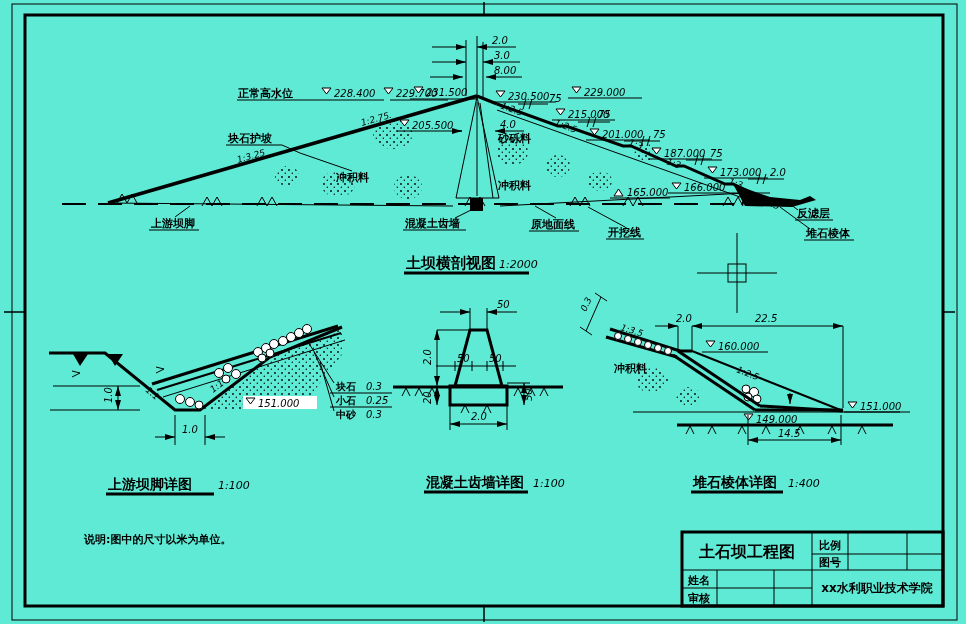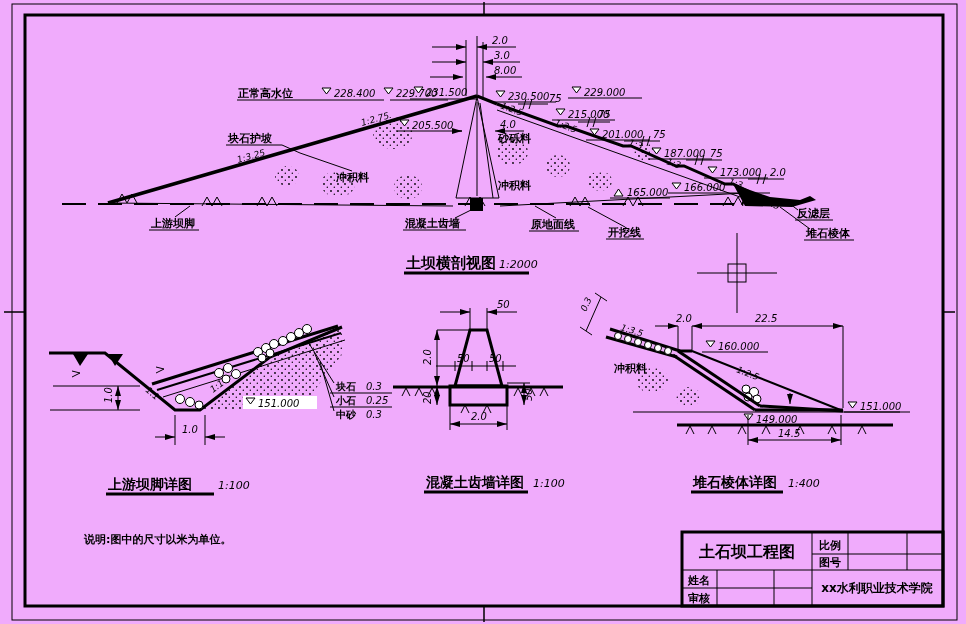--- a/index.html
+++ b/index.html
@@ -1,16 +1,16 @@
 <!DOCTYPE html>
 <html><head>
 <meta charset="utf-8">
 <style>
   html,body{margin:0;padding:0;background:#e8e8e8;}
-  #sheet{position:relative;width:966px;height:624px;background:#f0abfc;overflow:hidden;}
+  #sheet{position:relative;width:966px;height:624px;background:#5eead4;overflow:hidden;}
   svg{position:absolute;left:0;top:0;}
   svg text{fill:#000;}
   .lbl{font:bold 11px "DejaVu Sans",sans-serif;}
   .lbls{font:bold 10px "DejaVu Sans",sans-serif;}
   .num{font:italic 10px "DejaVu Sans",sans-serif;}
   .numS{font:italic 9px "DejaVu Sans",sans-serif;}
   .ttl{font:bold 15px "DejaVu Sans",sans-serif;}
   .ttl2{font:bold 14px "DejaVu Sans",sans-serif;}
   .scl{font:italic 11px "DejaVu Sans",sans-serif;}
   .tbt{font:bold 16px "DejaVu Sans",sans-serif;}

